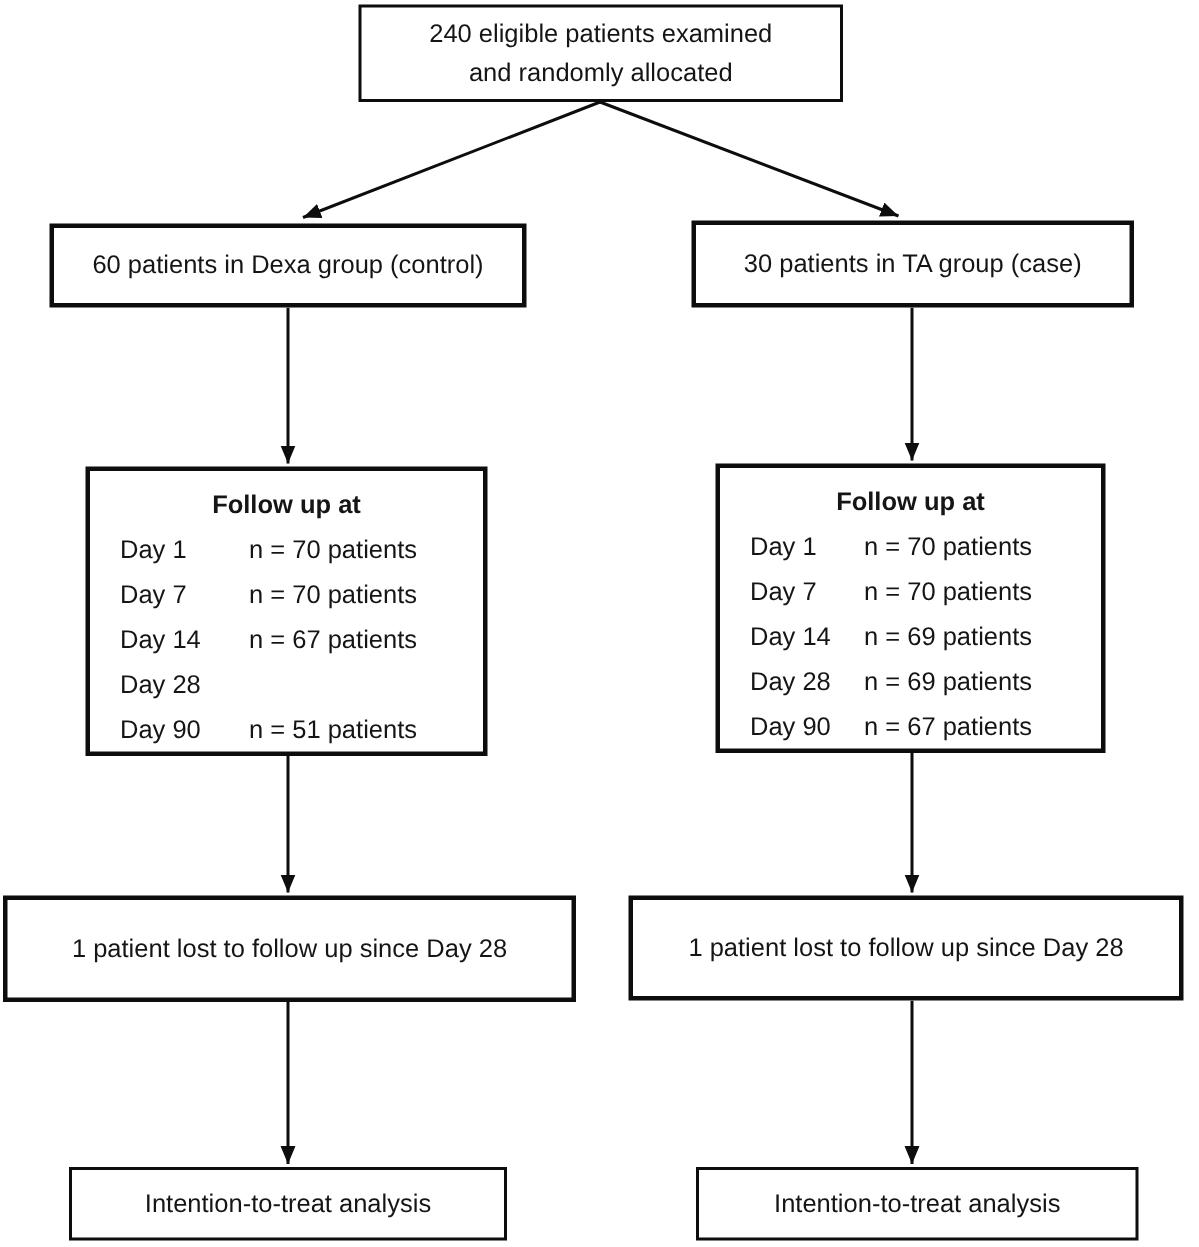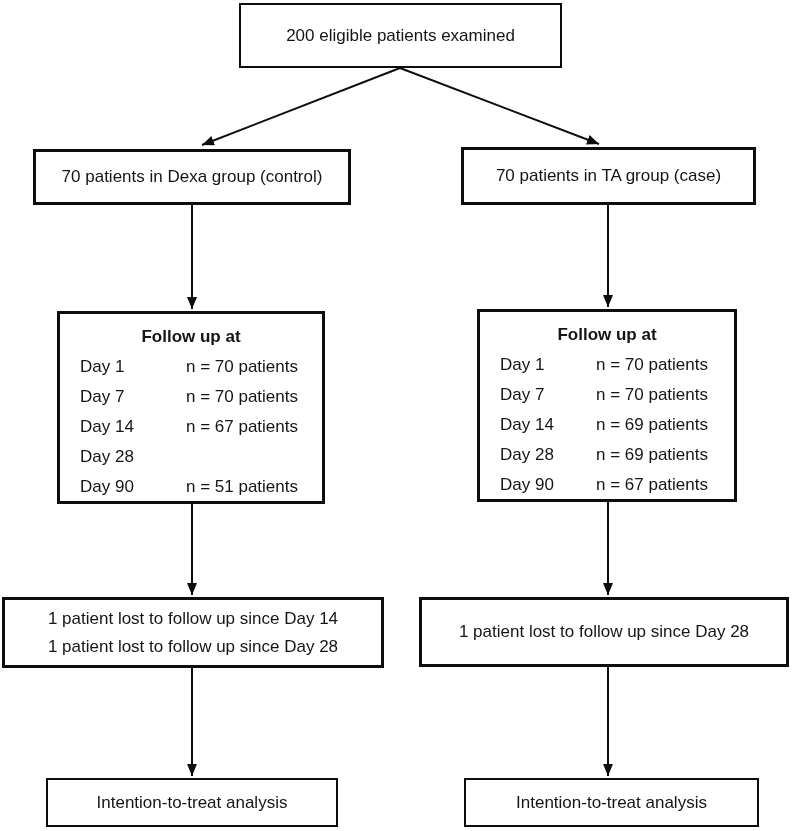--- a/index.html
+++ b/index.html
@@ -12,21 +12,21 @@
     display:flex;flex-direction:column;align-items:center;justify-content:center;
     text-align:center;font-size:17px;line-height:26px;
   }
   #root-box{left:239px;top:3px;width:323px;height:65px;border-width:2px;}
   #dexa-group{left:33px;top:149px;width:318px;height:56px;}
   #ta-group{left:461px;top:147px;width:295px;height:58px;}
   #dexa-followup{left:57px;top:311px;width:268px;height:193px;justify-content:flex-start;padding-top:9px;}
   #ta-followup{left:477px;top:309px;width:260px;height:193px;justify-content:flex-start;padding-top:9px;}
   .fu-heading{line-height:27px;font-weight:bold;}
   .fu-rows{width:100%;box-sizing:border-box;padding:2px 0 0 20px;text-align:left;}
-  .fu-row{display:flex;height:30px;align-items:center;gap:20px;}
+  .fu-row{display:flex;height:30px;align-items:center;}
   .fu-day{width:86px;flex:0 0 auto;}
   #ta-followup .fu-day{width:76px;}
   #dexa-lost{left:2px;top:597px;width:382px;height:71px;line-height:28px;}
   #ta-lost{left:419px;top:597px;width:370px;height:70px;}
   #dexa-itt{left:46px;top:778px;width:292px;height:49px;border-width:2px;}
   #ta-itt{left:464px;top:778px;width:295px;height:49px;border-width:2px;}
   svg.arrows{position:absolute;left:0;top:0;pointer-events:none;}
   svg.arrows line{stroke:#0d0d0d;stroke-width:2;}
 </style>
 </head>
@@ -42,29 +42,30 @@
   <line x1="400" y1="68" x2="599" y2="144" marker-end="url(#ah)"></line>
   <line x1="192" y1="205" x2="192" y2="309" marker-end="url(#ah)"></line>
   <line x1="192" y1="504" x2="192" y2="595" marker-end="url(#ah)"></line>
   <line x1="192" y1="668" x2="192" y2="776" marker-end="url(#ah)"></line>
   <line x1="608" y1="205" x2="608" y2="307" marker-end="url(#ah)"></line>
   <line x1="608" y1="502" x2="608" y2="595" marker-end="url(#ah)"></line>
   <line x1="608" y1="667" x2="608" y2="776" marker-end="url(#ah)"></line>
 </svg>
 
 <div class="box" id="root-box">
-  <div>200 eligible patients examined</div>
+  <div>240 eligible patients examined</div>
+  <div>and randomly allocated</div>
 </div>
 
 <div class="box" id="dexa-group">
-  <div>70 patients in Dexa group (control)</div>
+  <div>60 patients in Dexa group (control)</div>
 </div>
 
 <div class="box" id="ta-group">
-  <div>70 patients in TA group (case)</div>
+  <div>30 patients in TA group (case)</div>
 </div>
 
 <div class="box" id="dexa-followup">
   <div class="fu-heading">Follow up at</div>
   <div class="fu-rows">
     <div class="fu-row">
       <span class="fu-day">Day 1</span>
       <span class="fu-n">n = 70 patients</span>
     </div>
     <div class="fu-row">
@@ -105,21 +106,20 @@
       <span class="fu-n">n = 69 patients</span>
     </div>
     <div class="fu-row">
       <span class="fu-day">Day 90</span>
       <span class="fu-n">n = 67 patients</span>
     </div>
   </div>
 </div>
 
 <div class="box" id="dexa-lost">
-  <div>1 patient lost to follow up since Day 14</div>
   <div>1 patient lost to follow up since Day 28</div>
 </div>
 
 <div class="box" id="ta-lost">
   <div>1 patient lost to follow up since Day 28</div>
 </div>
 
 <div class="box" id="dexa-itt">
   <div>Intention-to-treat analysis</div>
 </div>

